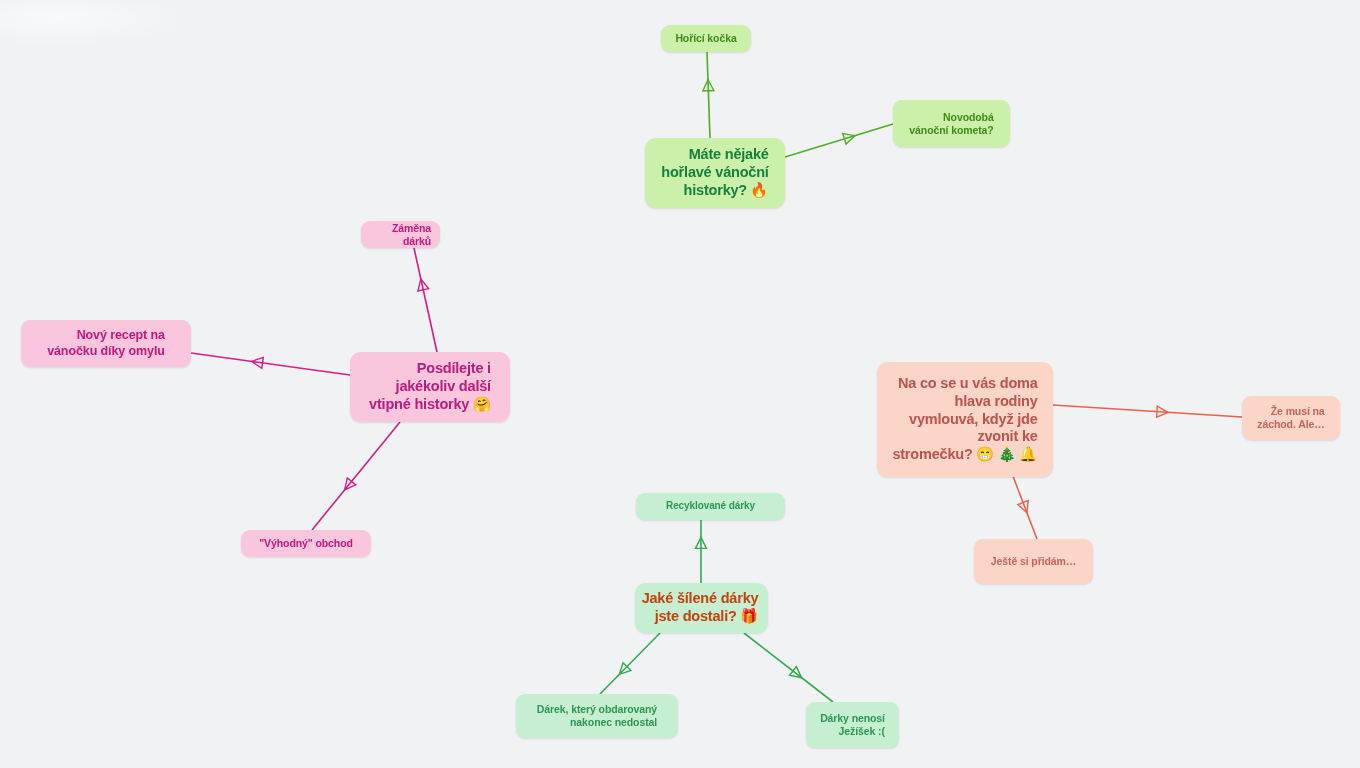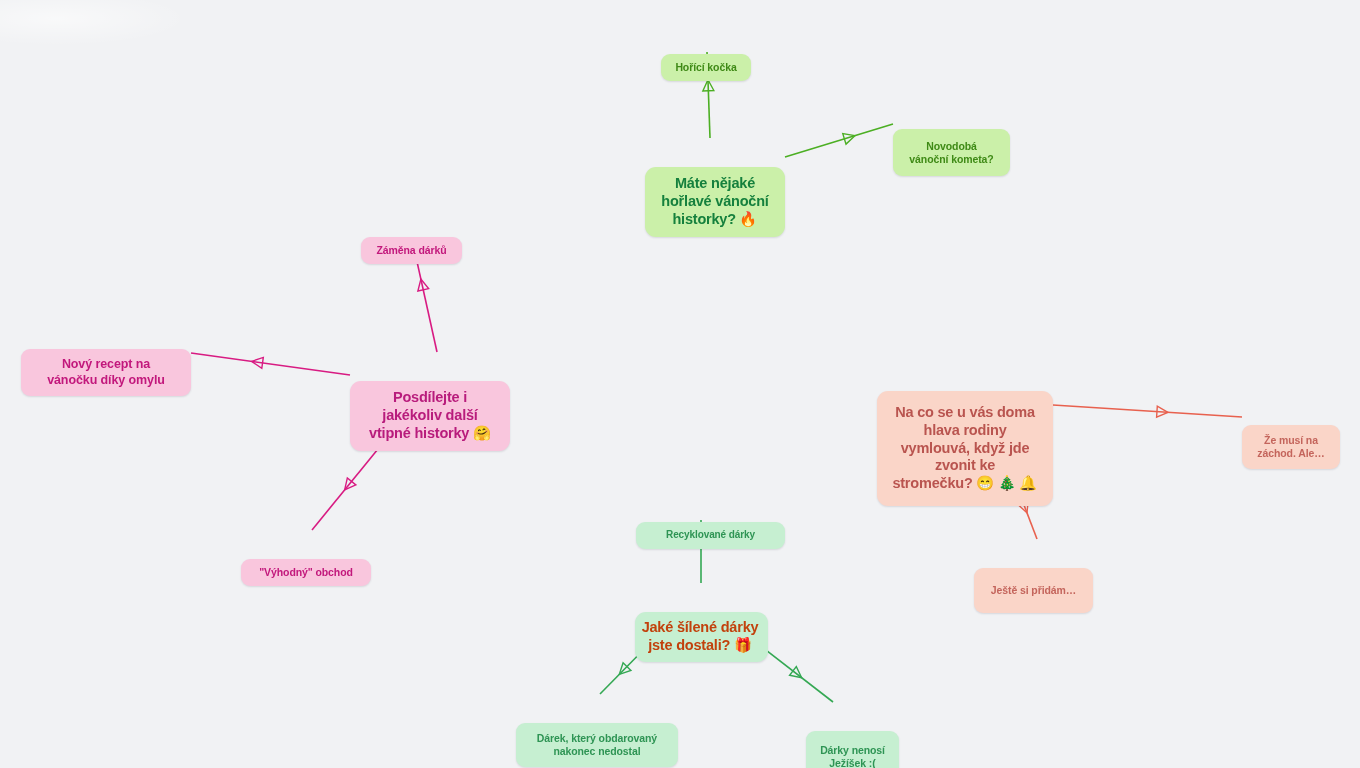--- a/index.html
+++ b/index.html
@@ -25,30 +25,29 @@
     width: 1360px;
     height: 768px;
     pointer-events: none;
   }
   .node {
     position: absolute;
     box-sizing: border-box;
     display: flex;
     align-items: center;
     justify-content: center;
-    text-align: center;
+    text-align: right;
     border-radius: 9px;
     font-weight: bold;
     line-height: 1.22;
     letter-spacing: -0.1px;
     padding: 4px 9px;
     box-shadow: 0 1px 2px rgba(40,40,60,0.13);
     white-space: pre-line;
     z-index: 2;
-    margin-top: 29px;
   }
   .node.root {
     border-radius: 11px;
     letter-spacing: -0.2px;
   }
   
   .c-pink       { background: #f9c6dd; color: #c2187c; }
   .c-pink.root  { background: #f9c6dd; color: #b81c7c; }
   
   .c-green      { background: #cbf0a9; color: #3f8a16; }
@@ -118,33 +117,33 @@
   <div id="node-layer">
       <div class="node c-green root" style="left: 645px; top: 138px; width: 140px; height: 70px; font-size: 14.5px;">Máte nějaké
 hořlavé vánoční
 historky? 🔥</div>
       <div class="node c-green" style="left: 661px; top: 25px; width: 90px; height: 27px; font-size: 10.5px;">Hořící kočka</div>
       <div class="node c-green" style="left: 893px; top: 100px; width: 117px; height: 47px; font-size: 10.5px;">Novodobá
 vánoční kometa?</div>
       <div class="node c-pink root" style="left: 350px; top: 352px; width: 160px; height: 70px; font-size: 14.5px;">Posdílejte i
 jakékoliv další
 vtipné historky 🤗</div>
-      <div class="node c-pink" style="left: 361px; top: 208px; width: 101px; height: 27px; font-size: 10.5px;">Záměna dárků</div>
+      <div class="node c-pink" style="left: 361px; top: 221px; width: 79px; height: 27px; font-size: 10.5px;">Záměna dárků</div>
       <div class="node c-pink" style="left: 21px; top: 320px; width: 170px; height: 47px; font-size: 12.5px;">Nový recept na
 vánočku díky omylu</div>
       <div class="node c-pink" style="left: 241px; top: 530px; width: 130px; height: 27px; font-size: 10.5px;">"Výhodný" obchod</div>
       <div class="node c-salmon root" style="left: 877px; top: 362px; width: 176px; height: 115px; font-size: 14.5px;">Na co se u vás doma
 hlava rodiny
 vymlouvá, když jde
 zvonit ke
 stromečku? 😁 🎄 🔔</div>
       <div class="node c-salmon" style="left: 1242px; top: 396px; width: 98px; height: 44px; font-size: 10.5px;">Že musí na
 záchod. Ale…</div>
       <div class="node c-salmon" style="left: 974px; top: 539px; width: 119px; height: 45px; font-size: 10.5px;">Ještě si přidám…</div>
       <div class="node c-mint root" style="left: 635px; top: 583px; width: 133px; height: 50px; font-size: 14.5px;">Jaké šílené dárky
 jste dostali? 🎁</div>
       <div class="node c-mint" style="left: 636px; top: 493px; width: 149px; height: 27px; font-size: 10px;">Recyklované dárky</div>
       <div class="node c-mint" style="left: 516px; top: 694px; width: 162px; height: 44px; font-size: 10.5px;">Dárek, který obdarovaný
 nakonec nedostal</div>
-      <div class="node c-mint" style="left: 806px; top: 702px; width: 93px; height: 52px; font-size: 10.5px;">Dárky nenosí
+      <div class="node c-mint" style="left: 806px; top: 702px; width: 93px; height: 46px; font-size: 10.5px;">Dárky nenosí
 Ježíšek :(</div>
     </div>
 </div>
 
 </body></html>

